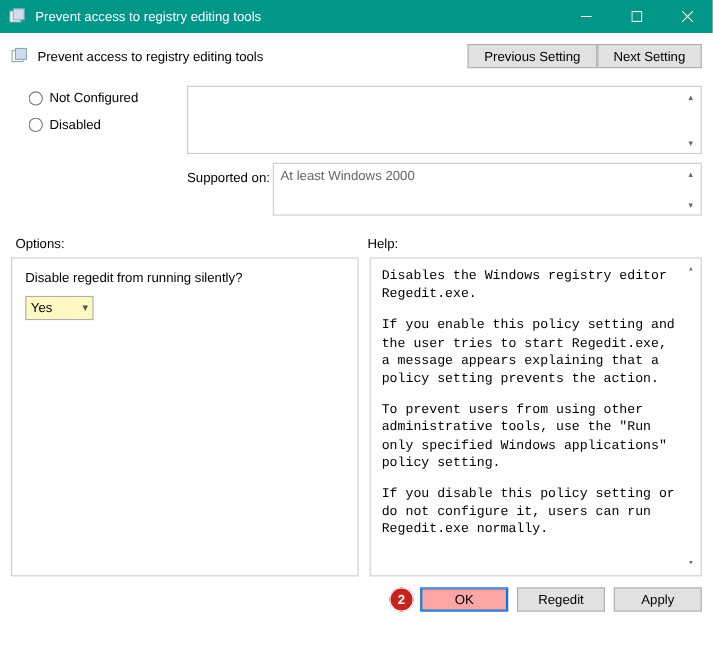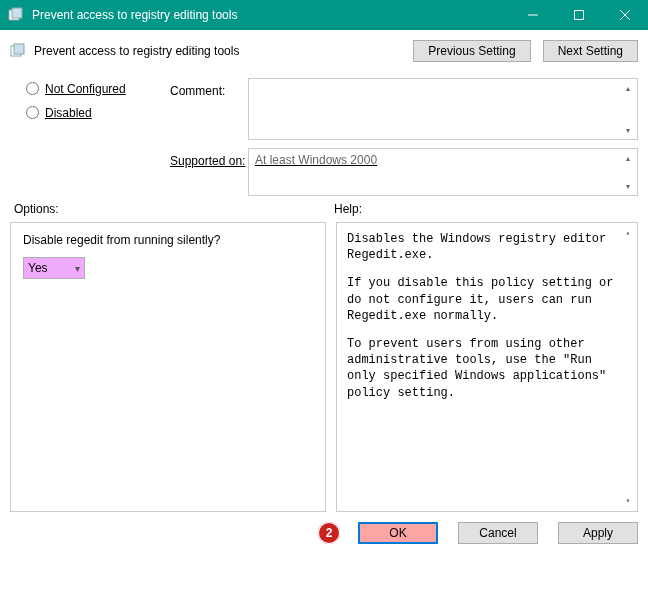--- a/index.html
+++ b/index.html
@@ -42,35 +42,35 @@
     width: 16px; height:16px; margin-right:8px;
     display:inline-flex;align-items:center;justify-content:center;
   }
   .header-title { flex:1; font-size:12px; }
   .btn {
     height: 22px;
     padding: 0 14px;
     font: inherit;
     background:#e1e1e1;
     border:1px solid #adadad;
-    margin-left: 12px;
+    margin-left: 0;
     cursor: pointer;
   }
 
   
   .main-grid {
     display:flex;
     align-items:flex-start;
   }
   .radio-col {
     width: 160px;
     padding-top: 4px;
   }
   .radio-row {
-    display:flex; align-items:flex-start; margin-bottom:10px;text-decoration:underline;
+    display:flex; align-items:flex-end; margin-bottom:10px;
   }
   .radio-row input { margin: 0 6px 0 16px; }
   .label-cell {
     width: 78px;
     padding-top: 6px;
   }
   .textbox {
     flex:1;
     border:1px solid #cccccc;
     background:#fff;
@@ -78,52 +78,52 @@
   }
   .textbox .scroll-up, .textbox .scroll-down {
     position:absolute; right:2px; width:14px; height:14px;
     display:flex;align-items:center;justify-content:center;
     color:#666; font-size:8px;
   }
   .textbox .scroll-up { top:2px; }
   .textbox .scroll-down { bottom:2px; }
   .comment-box { height: 62px; }
   .supported-box { height: 48px; padding: 4px 6px; color:#666; }
-  .supported-row { display:flex; align-items:flex-start; margin-top:8px;text-decoration:underline; }
+  .supported-row { display:flex; align-items:flex-start; margin-top:8px; }
   
   .badge {
     width:22px;height:22px;border-radius:50%;
     background:#c9211e;color:#fff;
     display:inline-flex;align-items:center;justify-content:center;
     font-weight:600;font-size:12px;
     margin-left:4px;
     box-shadow: 0 0 0 1px #fff inset;
   }
   
   .section-labels {
-    display:flex; margin-top:6px; margin-bottom:6px;
+    display:flex; margin-top:18px; margin-bottom:6px;
   }
   .section-labels .optlabel { width: 320px; padding-left:4px; }
   .section-labels .helplabel { flex:1; padding-left:4px; }
   
   .panels-row { display:flex; gap:10px; }
   .panel {
     border:1px solid #cccccc;
     background:#fff;
     height: 290px;
     position:relative;
   }
   .options-panel { width:316px; padding:10px 12px; }
   .help-panel { flex:1; padding:8px 18px 8px 10px; font-size:12px; line-height:1.35;font-family:Liberation Mono, monospace; }
   .help-panel p { margin: 0 0 12px 0; }
   .options-label { margin-bottom: 10px; }
   .select {
     width: 62px; height:22px;
     border:1px solid #adadad;
-    background:#f0abfc;
+    background:#fef9c3;
     display:flex;align-items:center; padding:0 4px; justify-content:space-between;
   }
   .select .chev { font-size:10px; color:#555; }
   .panel .scroll-up, .panel .scroll-down {
     position:absolute; right:2px; width:14px; height:14px;
     display:flex;align-items:center;justify-content:center;
     color:#666; font-size:8px;
   }
   .panel .scroll-up { top:3px; }
   .panel .scroll-down { bottom:3px; }
@@ -188,21 +188,20 @@
         <input type="radio" name="state" style="">
         <span>Not Configured</span>
       </div>
       <div class="radio-row">
         <input type="radio" name="state" style="">
         <span>Disabled</span>
       </div>
     </div>
     <div style="flex:1">
       <div style="display:flex;">
-        <div class="label-cell">Comment:</div>
         <div class="textbox comment-box">
           <span class="scroll-up">▴</span>
           <span class="scroll-down">▾</span>
         </div>
       </div>
       <div class="supported-row">
         <div class="label-cell">Supported on:</div>
         <div class="textbox supported-box">
           <span>At least Windows 2000</span>
           <span class="scroll-up">▴</span>
@@ -220,27 +219,28 @@
   <div class="panels-row">
     <div class="panel options-panel">
       <div class="options-label">Disable regedit from running silently?</div>
       <div class="select">
         <span>Yes</span>
         <span class="chev">▾</span>
       </div>
     </div>
     <div class="panel help-panel">
       <p>Disables the Windows registry editor Regedit.exe.</p>
+      <p>If you enable this policy setting and the user tries to start Regedit.exe, a message appears explaining that a policy setting prevents the action.</p>
+      <p>To prevent users from using other administrative tools, use the "Run only specified Windows applications" policy setting.</p>
       <p>If you disable this policy setting or do not configure it, users can run Regedit.exe normally.</p>
-      <p>To prevent users from using other administrative tools, use the "Run only specified Windows applications" policy setting.</p>
       <span class="scroll-up">▴</span>
       <span class="scroll-down">▾</span>
     </div>
   </div>
 
 </div>
 
 <div class="footer">
   <span class="badge badge-footer">2</span>
   <button class="btn btn-default">OK</button>
-  <button class="btn">Cancel</button>
+  <button class="btn">Regedit</button>
   <button class="btn">Apply</button>
 </div>
 
 </body></html>

